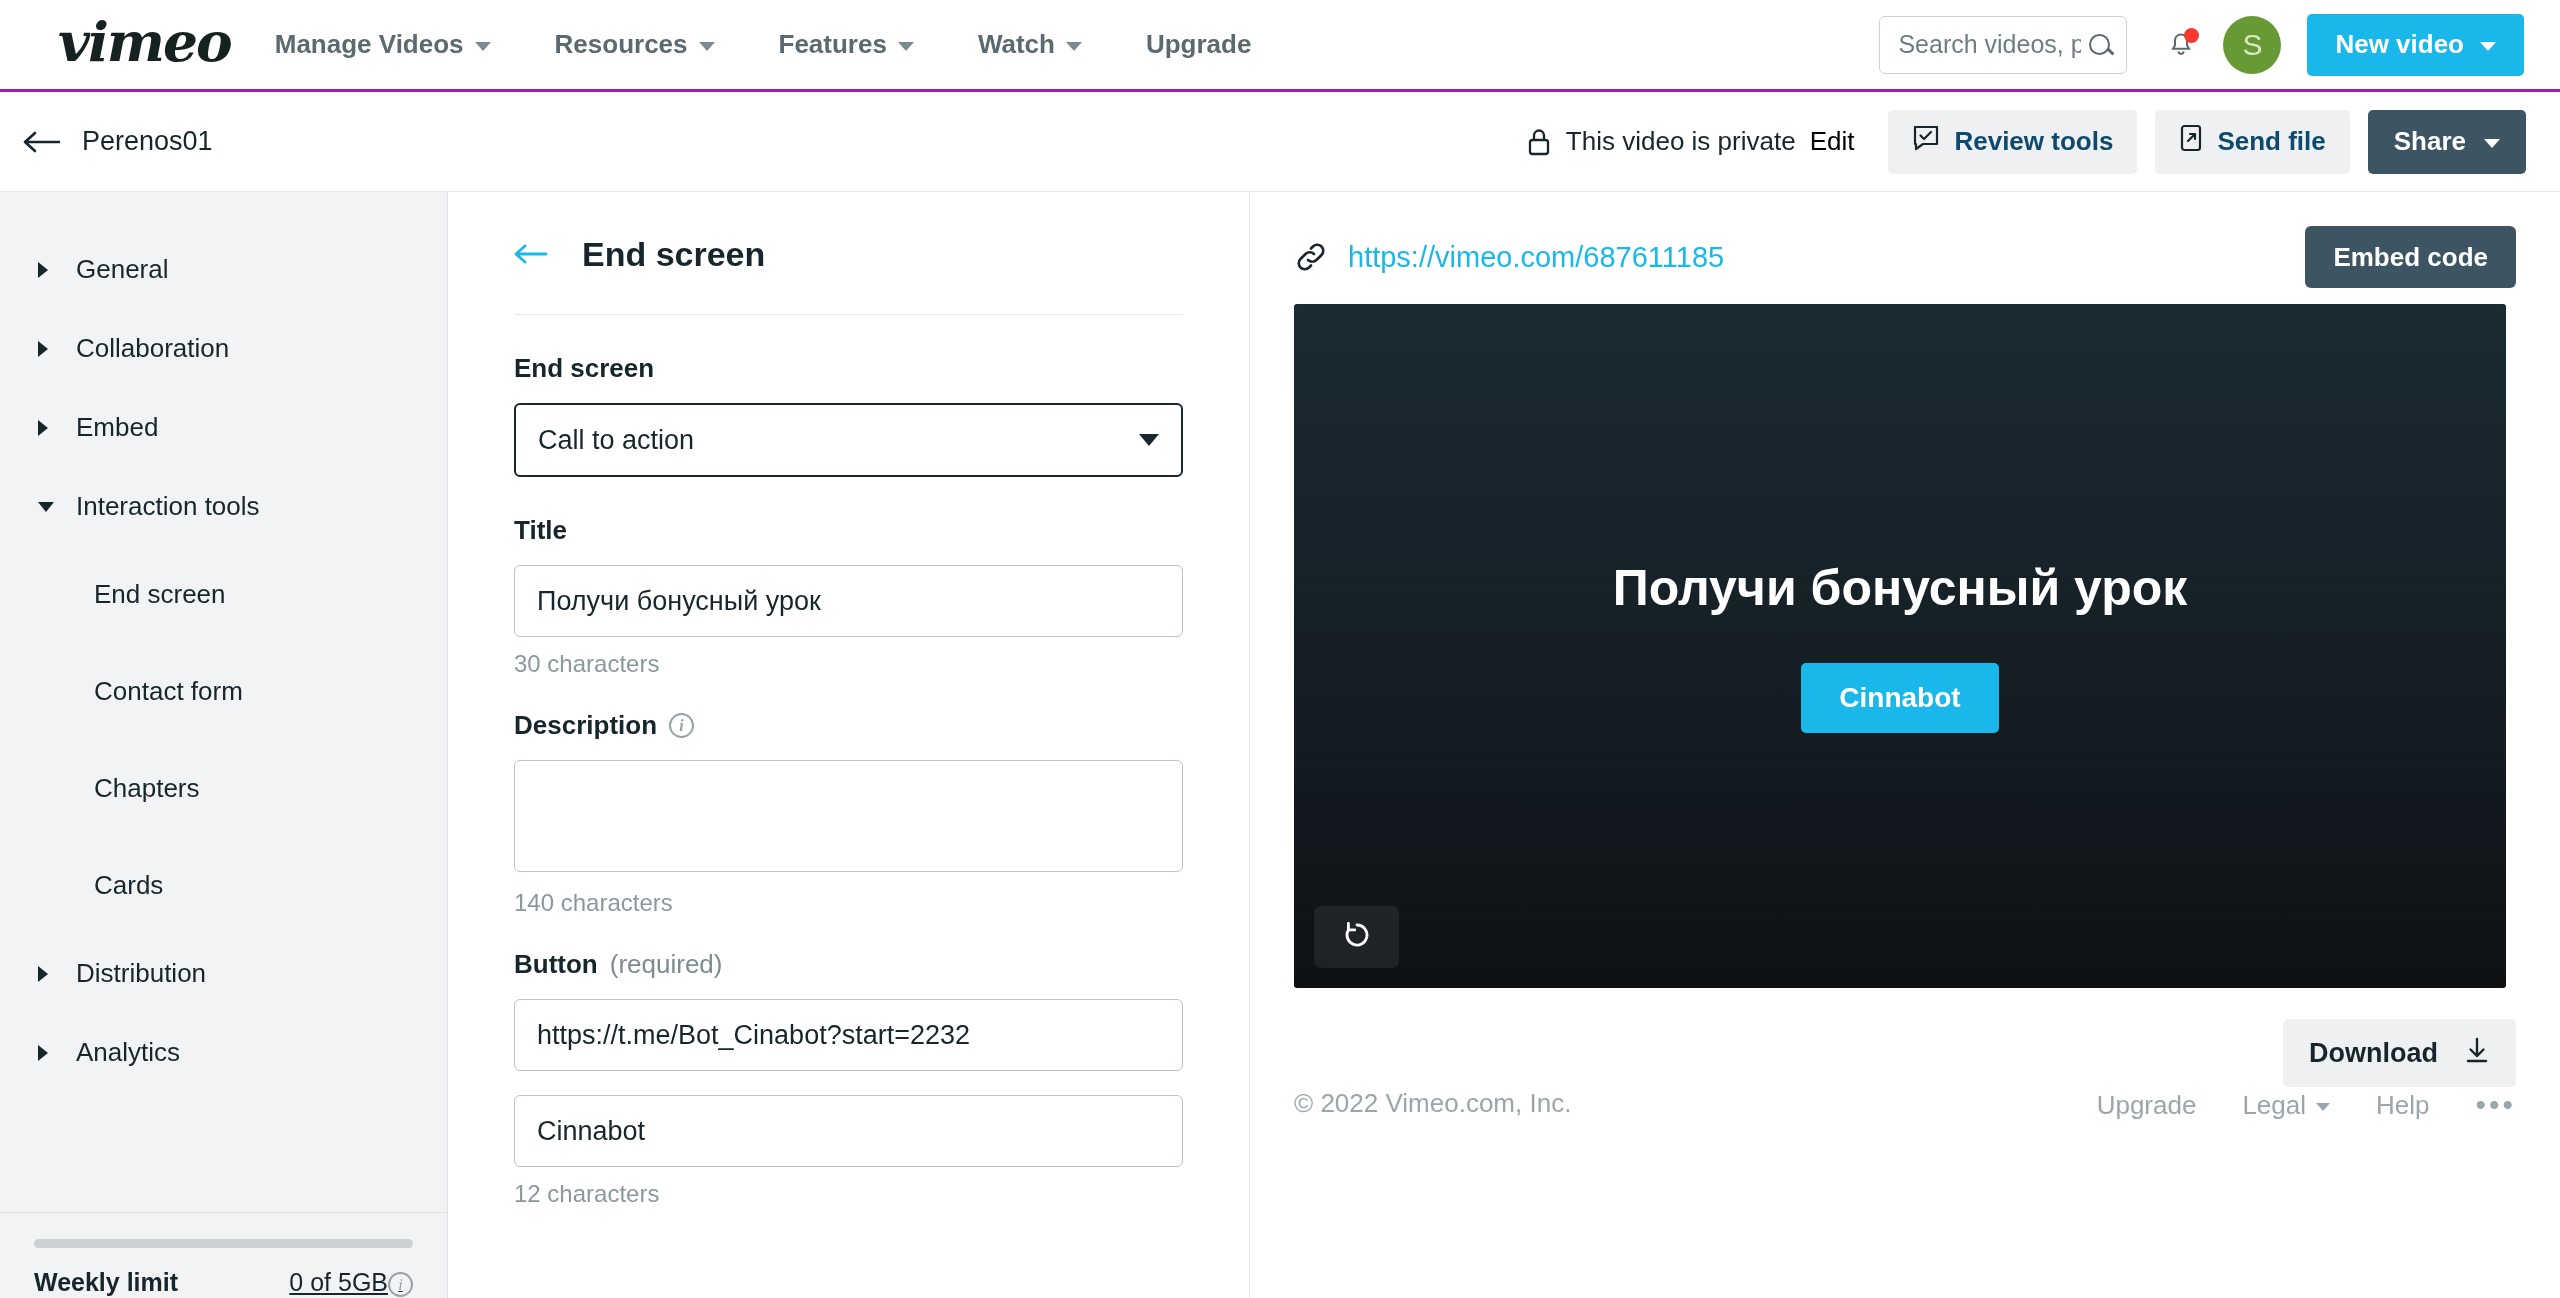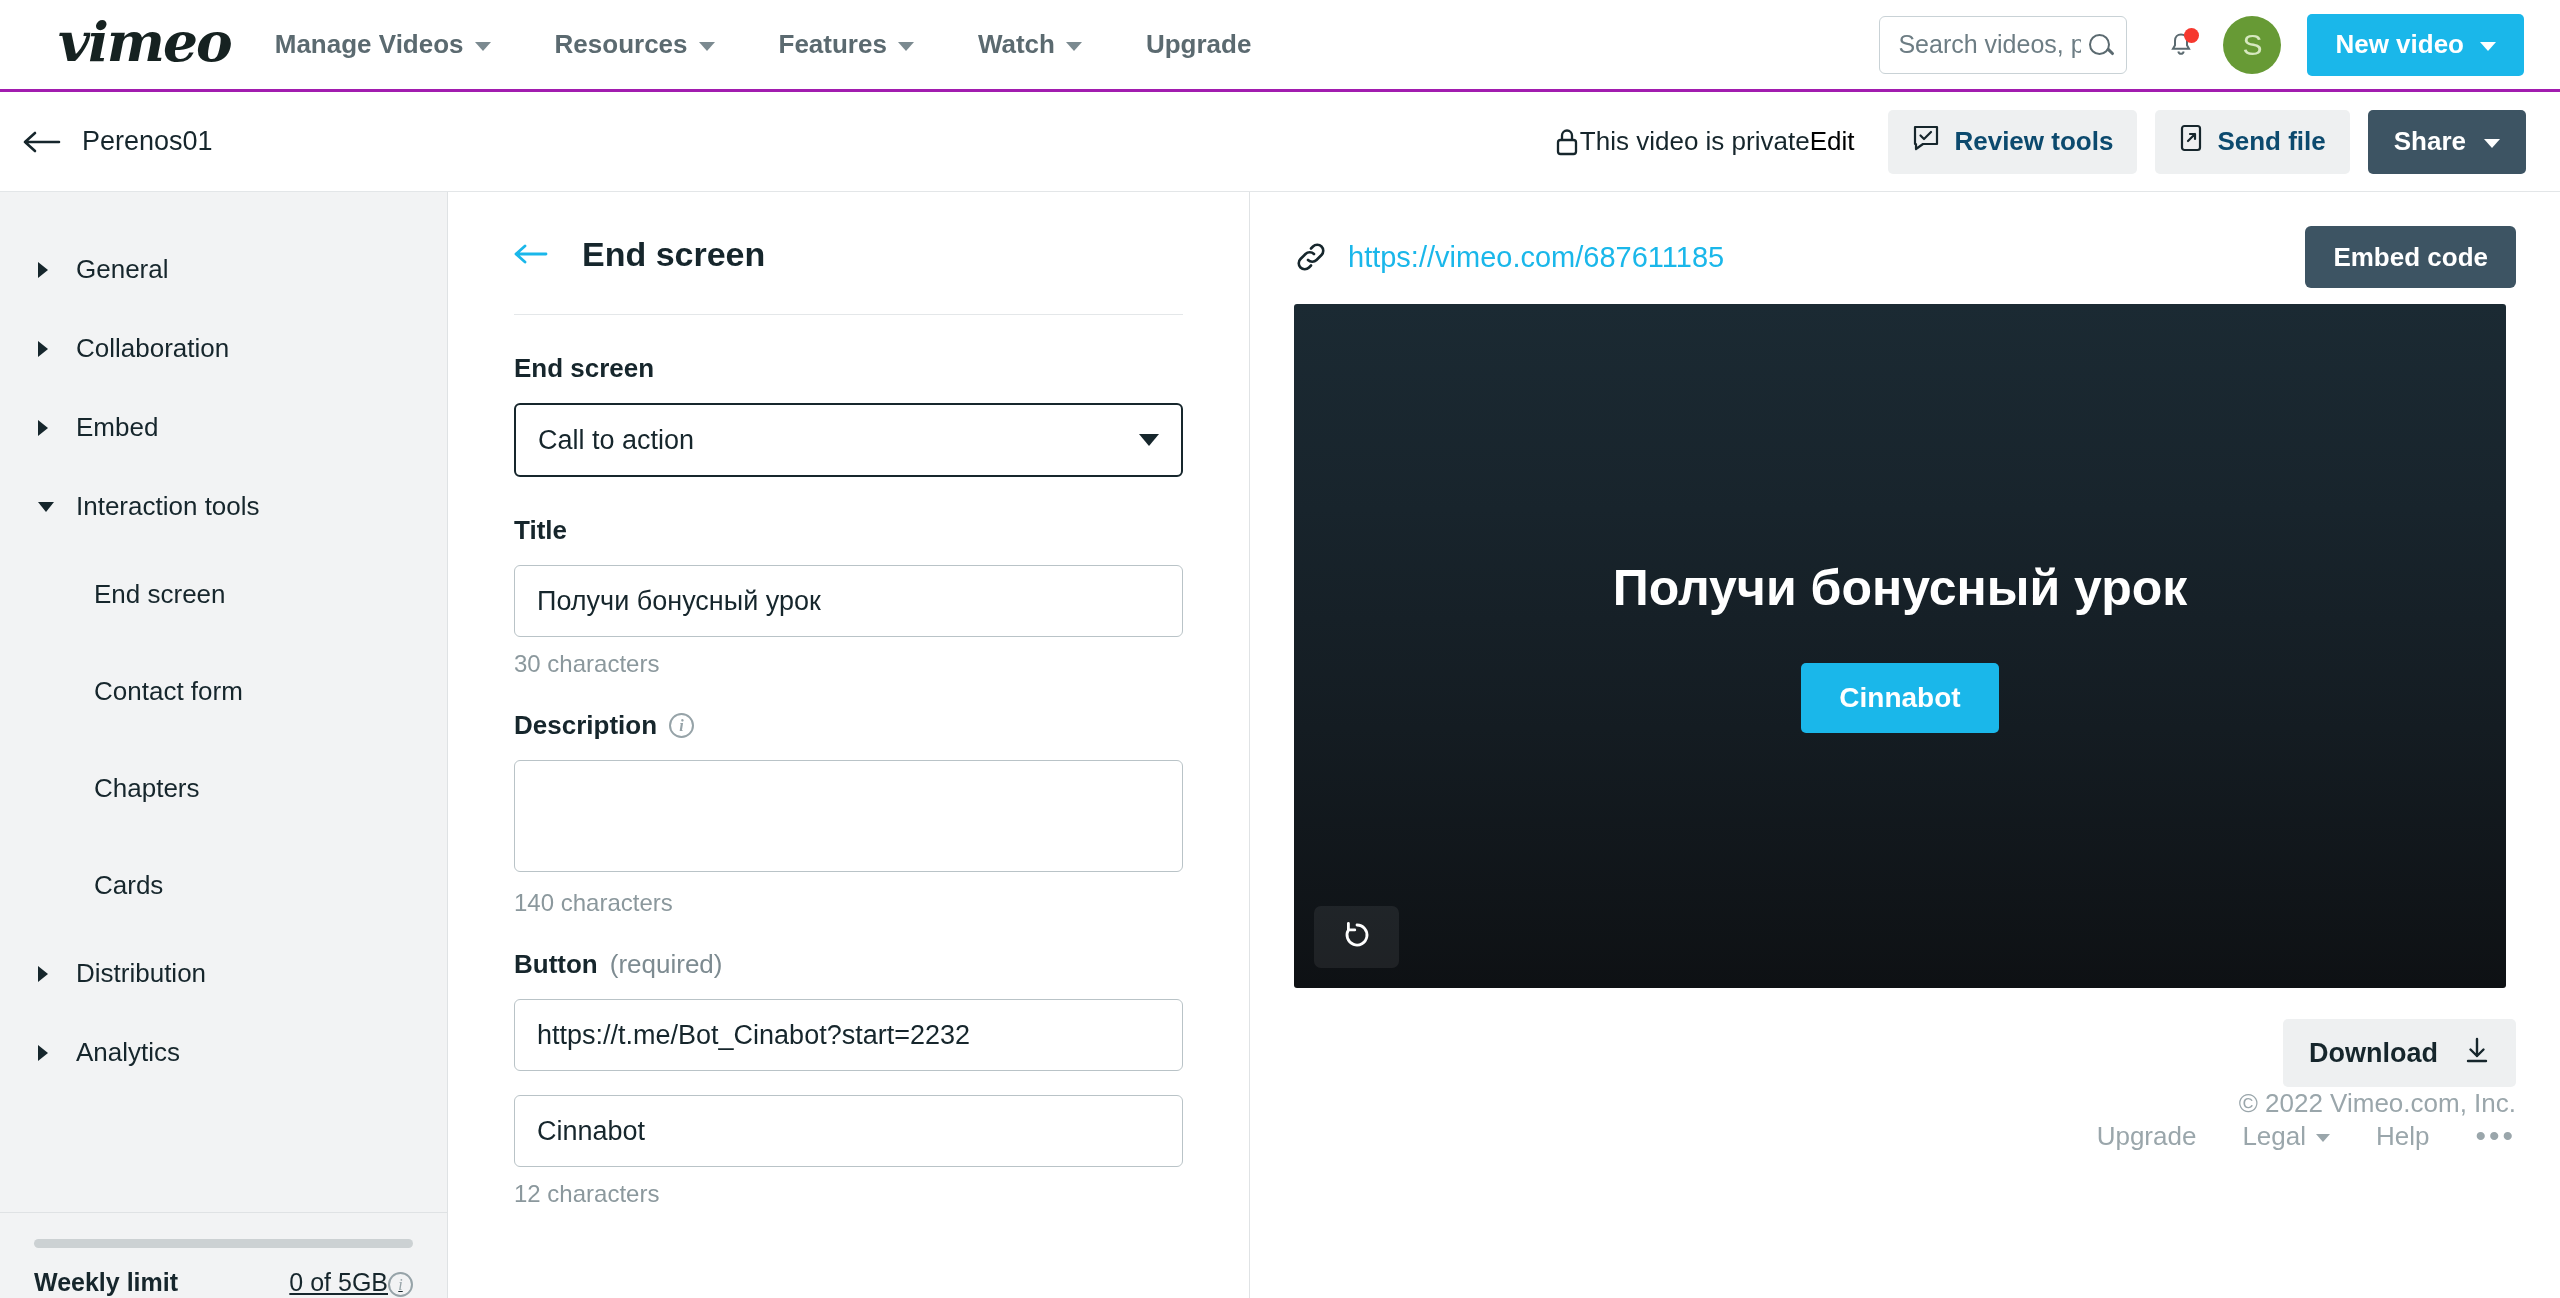--- a/index.html
+++ b/index.html
@@ -115,21 +115,21 @@
   }
   .back-arrow-dark {
     width: 46px; height: 26px; position: relative; cursor: pointer;
     margin-right: 14px;
   }
   .video-name { font-size: 27px; font-weight: 400; color: #16262c; }
   .subbar-right {
     margin-left: auto; display: flex; align-items: center; gap: 18px;
   }
   .privacy {
-    display: flex; align-items: center; 
+    display: flex; align-items: center; gap: 14px;
     font-size: 26px; color: #16262c; margin-right: 16px;
   }
   .lock-ico { width: 26px; height: 30px; position: relative; }
   .edit-link { color: #000000; cursor: pointer; font-size: 26px; }
   .tool-btn {
     height: 64px; background: #eef0f1; border: none; border-radius: 5px;
     font-size: 26px; font-weight: 700; color: #0c4a6e;
     font-family: "Liberation Sans", sans-serif;
     display: flex; align-items: center; gap: 14px;
     padding: 0 24px; cursor: pointer;
@@ -296,22 +296,22 @@
     justify-content: flex-end; height: 100px; padding-top: 30px;
   }
   .download-btn {
     height: 68px; background: #eef0f1; border: none; border-radius: 5px;
     font-size: 27px; font-weight: 700; color: #16262c;
     font-family: "Liberation Sans", sans-serif;
     display: flex; align-items: center; gap: 26px;
     padding: 0 26px; cursor: pointer;
   }
   .legal-row {
-    display: flex; align-items: flex-end; height: 66px;
-    font-size: 26px; color: #9aa6ab; flex-direction: column;
+    display: flex; align-items: flex-start; height: 66px;
+    font-size: 26px; color: #9aa6ab;
   }
   .copyright { color: #9aa6ab; }
   .legal-links {
     margin-left: auto; display: flex; align-items: center; gap: 46px;
   }
   .legal-links span { cursor: pointer; display:flex; align-items:center; gap:10px; }
   .chev-gray {
     width: 0; height: 0;
     border-left: 7px solid transparent;
     border-right: 7px solid transparent;

